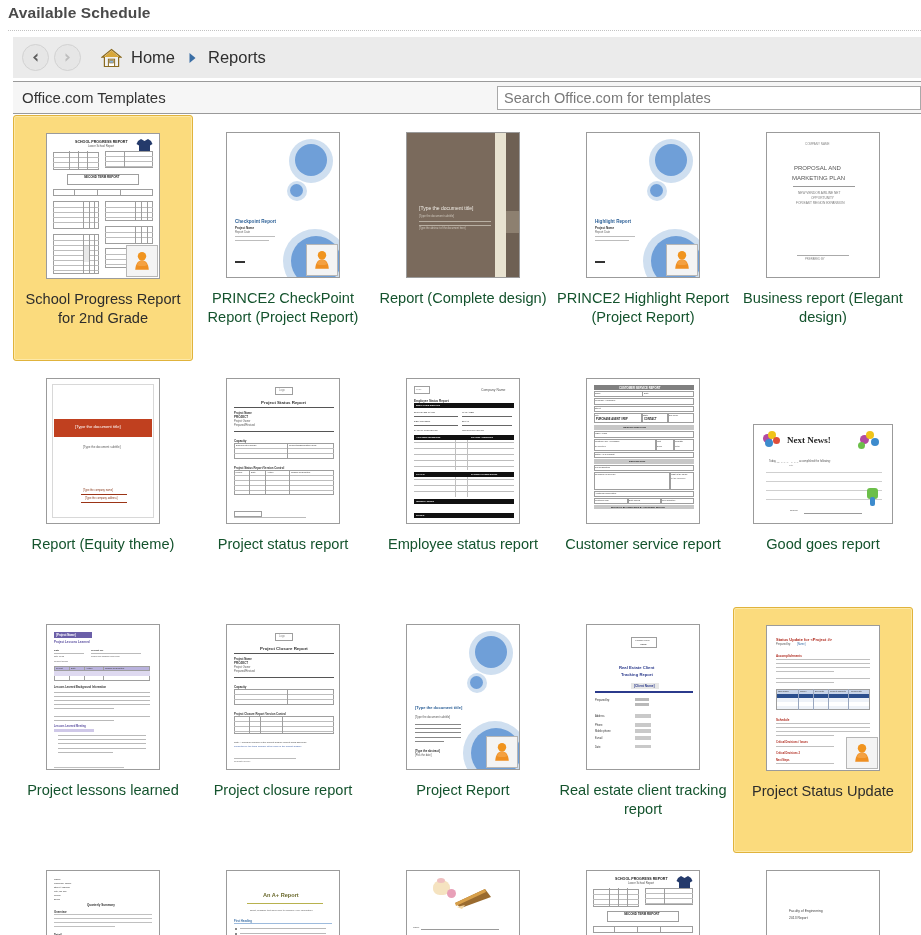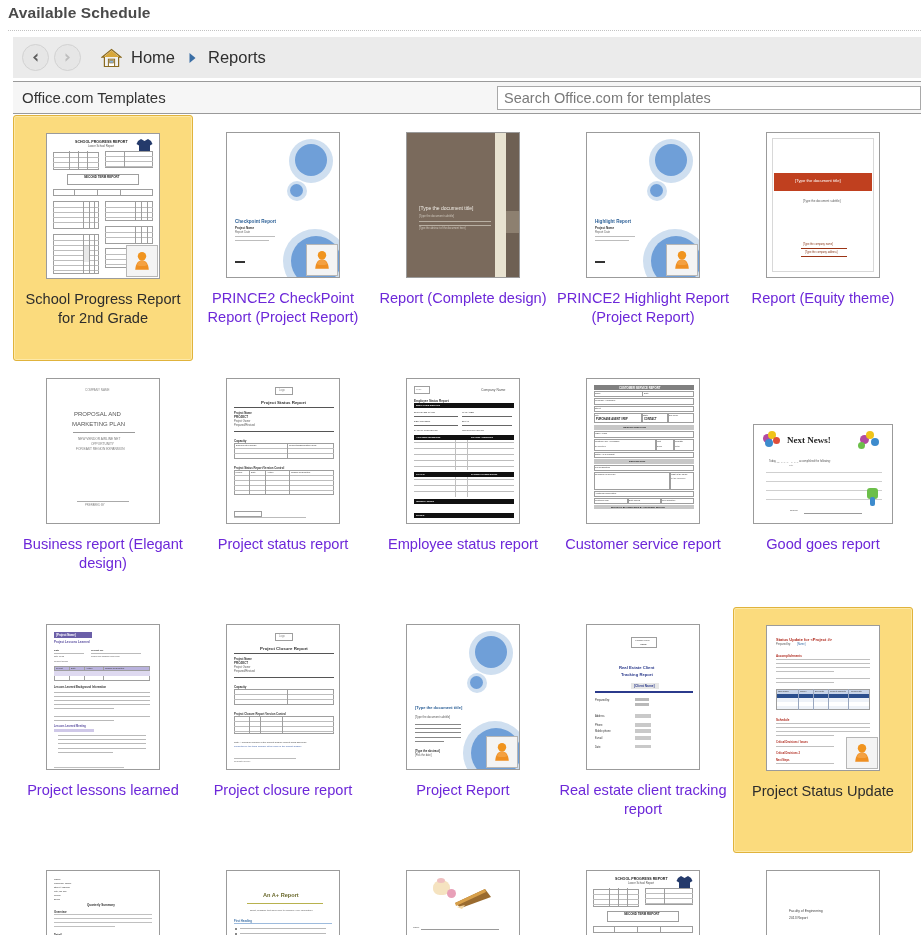--- a/index.html
+++ b/index.html
@@ -145,21 +145,21 @@
     overflow: hidden;
   }
   .thumb.portrait { width: 114px; height: 146px; }
   .thumb.landscape { width: 140px; height: 100px; }
   .label {
     margin-top: 11px;
     width: 172px;
     text-align: center;
     font-size: 14.6px;
     line-height: 19px;
-    color: #6d28d9;
+    color: #14532d;
   }
   .cell.selected .label { color: #2c2c2c; }
 
   
   .badge {
     position: absolute;
     right: 1px; bottom: 1px;
     width: 32px; height: 32px;
     background: #f4f4f4;
     border: 1px solid #b6b6b6;
@@ -379,47 +379,47 @@
     <path d="M11 10.6 C8.6 10.6 6.9 12.4 6.0 15.2 C8.8 16.4 13.2 16.4 16.0 15.2 C15.1 12.4 13.4 10.6 11 10.6 Z" fill="#f7b15c" opacity=".55"></path>
   </svg>
             </div>
           </div>
         </div>
         <div class="label">PRINCE2 Highlight Report (Project Report)</div>
       </div>
       <div class="cell">
         <div class="thumbwrap">
           <div class="thumb portrait">
-    <div style="position:absolute;left:5px;top:5px;right:5px;bottom:5px;border:1px solid #d8d8d8;background:#fff;"></div>
-    <div class="eq-bar"></div>
-    <div class="txt-mini" style="left:28px;top:45px;font-size:4.2px;color:#ffffff;">[Type the document title]</div>
-    <div class="txt-mini" style="left:36px;top:66px;font-size:3px;color:#5a5a5a;">[Type the document subtitle]</div>
-    <div class="ln" style="left:34px;top:115px;width:46px;background:#9b3416;"></div>
-            <div class="ln" style="left:34px;top:123px;width:46px;background:#9b3416;"></div>
-    <div class="txt-mini" style="left:36px;top:110px;font-size:2.6px;color:#8a3a1c;">[Type the company name]</div>
-    <div class="txt-mini" style="left:38px;top:118px;font-size:2.6px;color:#8a3a1c;">[Type the company address]</div>
-  </div>
-        </div>
-        <div class="label">Report (Equity theme)</div>
-      </div>
-      <div class="cell">
-        <div class="thumbwrap">
-          <div class="thumb portrait">
     <div class="txt-mini" style="left:38px;top:9px;font-size:3px;color:#8a8a8a;">COMPANY NAME</div>
     <div class="txt-mini" style="left:27px;top:32px;font-size:6px;color:#555;font-weight:normal;">PROPOSAL AND</div>
     <div class="txt-mini" style="left:25px;top:42px;font-size:6px;color:#555;font-weight:normal;">MARKETING PLAN</div>
     <div class="ln" style="left:26px;top:53px;width:62px;background:#9a9a9a;"></div>
     <div class="txt-mini" style="left:31px;top:58px;font-size:3.2px;color:#777;">NEW VENDOR AIRLINE  NET</div>
     <div class="txt-mini" style="left:44px;top:63px;font-size:3.2px;color:#777;">OPPORTUNITY</div>
     <div class="txt-mini" style="left:29px;top:68px;font-size:3.2px;color:#777;">FOR EAST REGION EXPANSION</div>
     <div class="ln" style="left:30px;top:122px;width:52px;background:#aaa;"></div>
     <div class="txt-mini" style="left:38px;top:124px;font-size:2.8px;color:#888;">PREPARED BY</div>
   </div>
         </div>
         <div class="label">Business report (Elegant design)</div>
+      </div>
+      <div class="cell">
+        <div class="thumbwrap">
+          <div class="thumb portrait">
+    <div style="position:absolute;left:5px;top:5px;right:5px;bottom:5px;border:1px solid #d8d8d8;background:#fff;"></div>
+    <div class="eq-bar"></div>
+    <div class="txt-mini" style="left:28px;top:45px;font-size:4.2px;color:#ffffff;">[Type the document title]</div>
+    <div class="txt-mini" style="left:36px;top:66px;font-size:3px;color:#5a5a5a;">[Type the document subtitle]</div>
+    <div class="ln" style="left:34px;top:115px;width:46px;background:#9b3416;"></div>
+            <div class="ln" style="left:34px;top:123px;width:46px;background:#9b3416;"></div>
+    <div class="txt-mini" style="left:36px;top:110px;font-size:2.6px;color:#8a3a1c;">[Type the company name]</div>
+    <div class="txt-mini" style="left:38px;top:118px;font-size:2.6px;color:#8a3a1c;">[Type the company address]</div>
+  </div>
+        </div>
+        <div class="label">Report (Equity theme)</div>
       </div>
       <div class="cell">
         <div class="thumbwrap">
           <div class="thumb portrait">
     <div class="box" style="left:48px;top:8px;width:18px;height:8px;"></div>
     <div class="txt-mini" style="left:52px;top:10px;font-size:2.6px;color:#888;">Logo</div>
     <div class="txt-mini" style="left:34px;top:21px;font-size:4.4px;color:#333;font-weight:bold;">Project Status Report</div>
     <div class="ln" style="left:7px;top:28px;width:100px;background:#555;"></div>
     <div class="txt-mini" style="left:7px;top:32px;font-size:2.8px;color:#333;font-weight:bold;">Project Name</div>
     <div class="txt-mini" style="left:7px;top:36px;font-size:3px;color:#333;font-weight:bold;">PROJECT</div>

